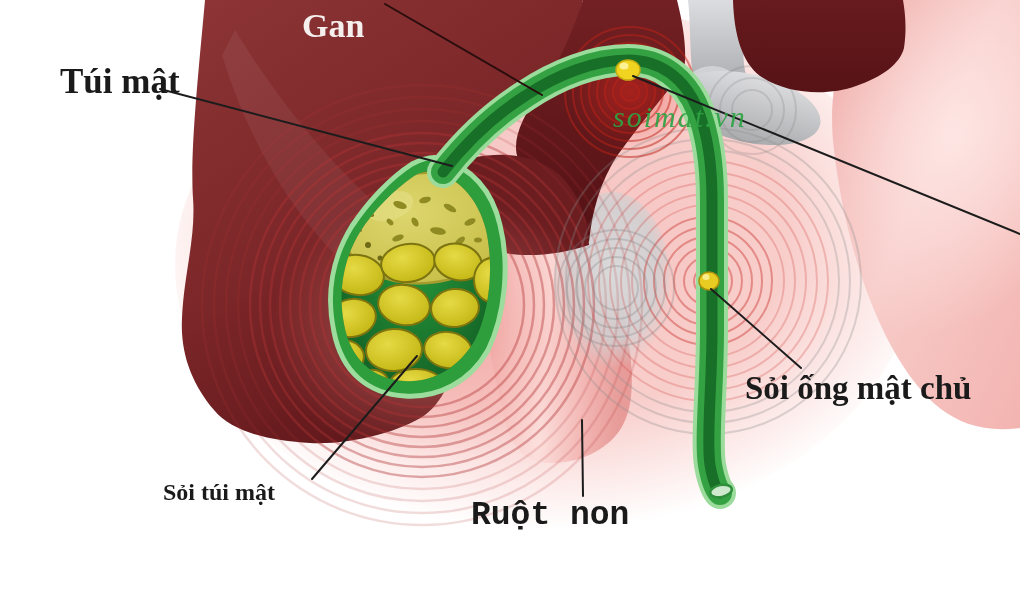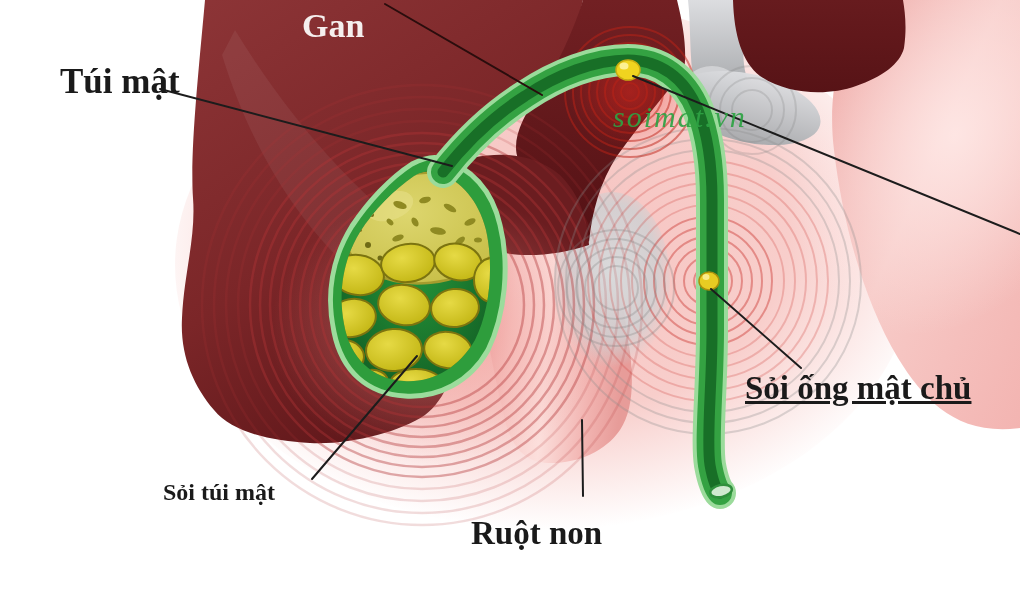--- a/index.html
+++ b/index.html
@@ -2,23 +2,23 @@
 <html><head>
 <meta charset="utf-8">
 <style>
   html,body{margin:0;padding:0;background:#fff;}
   #stage{position:relative;width:1020px;height:567px;overflow:hidden;background:#ffffff;
          font-family:"Liberation Serif",serif;}
   #art{position:absolute;left:0;top:0;}
   .lbl{position:absolute;font-weight:bold;color:#1a1a1a;white-space:nowrap;line-height:1;}
   .lbl-gan{left:302px;top:9px;font-size:34px;color:#f5efee;}
   .lbl-tuimat{left:13px;top:64px;font-size:35px;margin-left:47px;}
-  .lbl-soiongmatchu{left:745px;top:372px;font-size:33px;text-decoration:underline;}
+  .lbl-soiongmatchu{left:745px;top:372px;font-size:33px;}
   .lbl-soituimat{left:163px;top:480px;font-size:24px;}
-  .lbl-ruotnon{left:471px;top:517px;font-size:33px;}
+  .lbl-ruotnon{left:471px;top:499px;font-size:33px;font-family:Liberation Mono, monospace;}
   .watermark{position:absolute;left:613px;top:100px;font-size:30px;font-style:italic;
              color:#2ea344;opacity:.92;letter-spacing:2px;font-weight:normal;text-align:right;}
 </style>
 </head>
 <body>
 
 <div id="stage">
 
 <svg id="art" width="1020" height="597" viewBox="0 0 1020 597">
   <defs>

